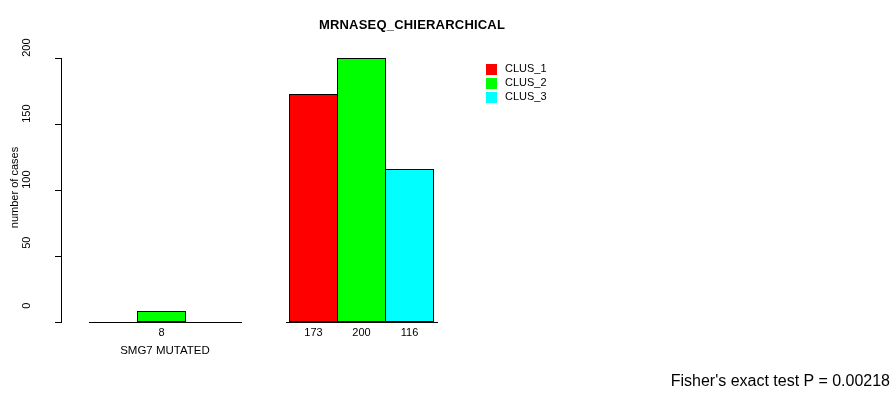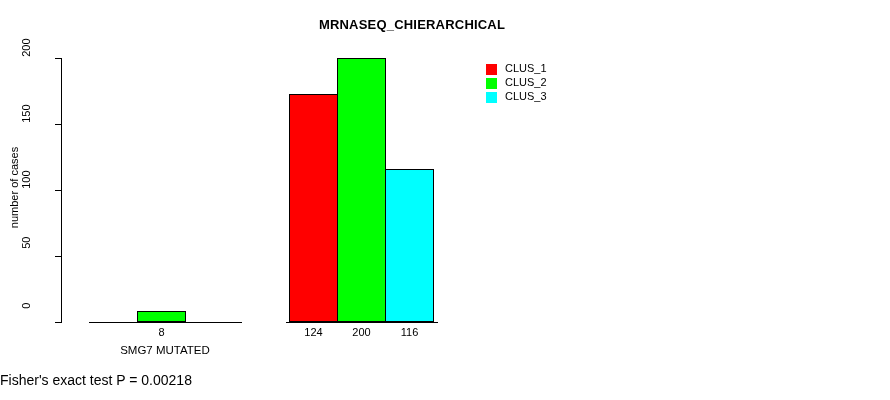--- a/index.html
+++ b/index.html
@@ -119,22 +119,22 @@
     font-size: 11px;
     line-height: 13px;
     white-space: nowrap;
   }
 
   
   #footer-note {
     left: 0;
     top: 372px;
     width: 890px;
-    text-align: left;
-    font-size: 14px;
+    text-align: right;
+    font-size: 16px;
   }
 </style>
 </head>
 <body>
 
 <div id="plot-root">
 
   <div class="abs" id="chart-title">MRNASEQ_CHIERARCHICAL</div>
 
   <div class="abs" id="y-axis-line"></div>
@@ -162,21 +162,21 @@
   <div class="abs group-label" style="left:65px; width:200px;">SMG7 MUTATED</div>
 
   <div class="abs group-baseline" style="left:286px; width:152px;"></div>
 
   <div class="bar" style="left:289px; width:49px; top:94px; height:228px; background:#FF0000;"></div>
 
   <div class="bar" style="left:337px; width:49px; top:58px; height:264px; background:#00FF00;"></div>
 
   <div class="bar" style="left:385px; width:49px; top:169px; height:153px; background:#00FFFF;"></div>
 
-  <div class="abs bar-value" style="left:289px; width:49px;">124</div>
+  <div class="abs bar-value" style="left:289px; width:49px;">173</div>
   <div class="abs bar-value" style="left:337px; width:49px;">200</div>
   <div class="abs bar-value" style="left:385px; width:49px;">116</div>
 
 
   <div class="abs" id="legend">
     <div class="legend-row">
       <span class="legend-swatch" style="background:#FF0000;"></span>
       <span class="legend-label">CLUS_1</span>
     </div>
     <div class="legend-row">

